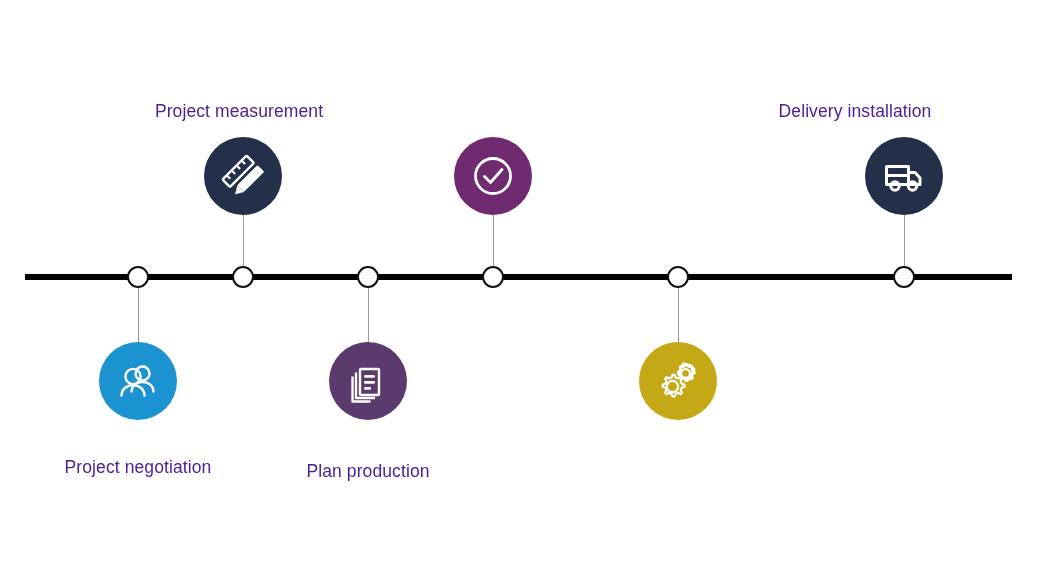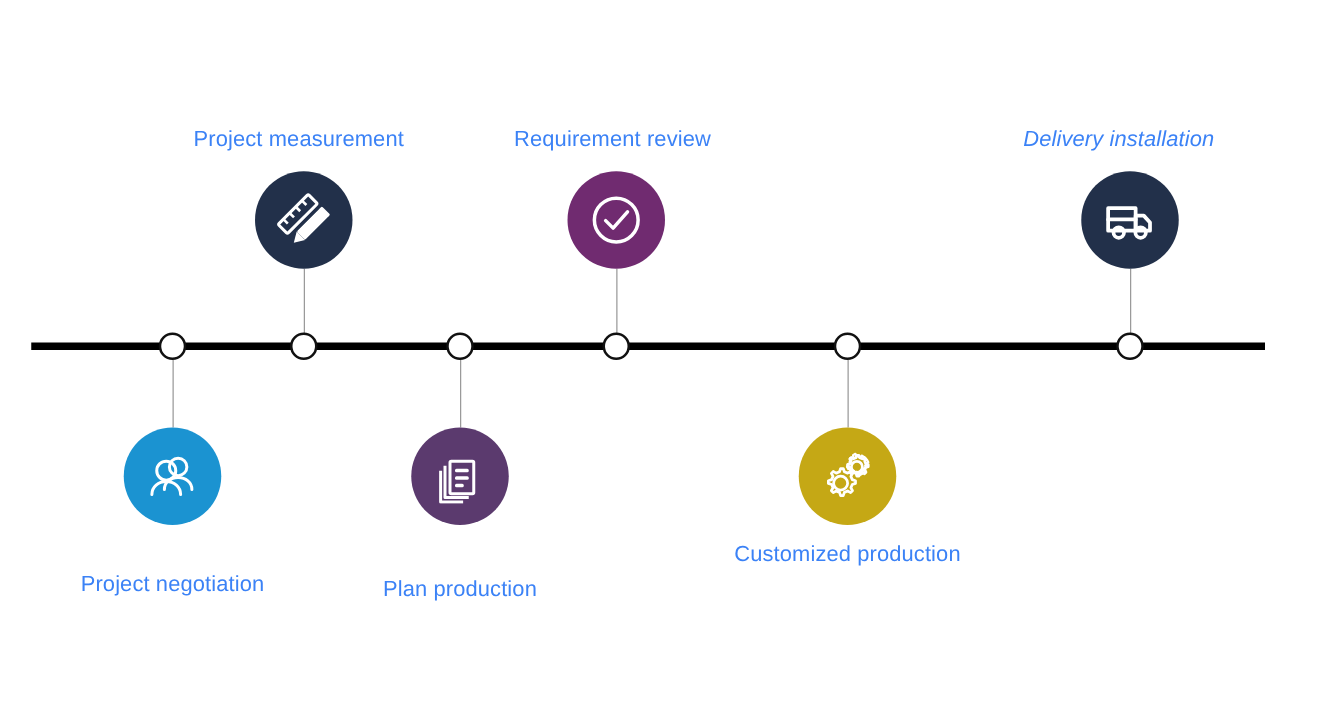--- a/index.html
+++ b/index.html
@@ -60,21 +60,21 @@
   }
   .icon-bubble svg {
     display: block;
   }
   
   .step-label {
     position: absolute;
     transform: translateX(-50%);
     white-space: nowrap;
     font-size: 17.5px;
-    color: #3b82f6;
+    color: #4c1d95;
     letter-spacing: 0.1px;
   }
 </style>
 </head>
 <body>
 
 <div id="timeline-canvas">
 
   <div class="axis-line"></div>
 
@@ -143,21 +143,20 @@
   <div class="icon-bubble" style="left:493px; top:176px; background:#702B70;">
     <span>
       <svg width="48" height="48" viewBox="0 0 48 48">
         <g fill="none" stroke="#ffffff" stroke-width="2.8" stroke-linecap="round" stroke-linejoin="round">
           <circle cx="24" cy="24" r="17.5"></circle>
           <polyline points="15.5,24.5 21.5,30.5 33,17.5"></polyline>
         </g>
       </svg>
     </span>
   </div>
-  <div class="step-label" style="left:490px; top:101px;">Requirement review</div>
 
   <div class="connector" style="left:678px; top:288px; height:54px;"></div>
   <div class="icon-bubble" style="left:678px; top:381px; background:#C5A815;">
     <span>
       <svg width="48" height="48" viewBox="0 0 48 48">
         <g fill="none" stroke="#ffffff" stroke-width="2.2" stroke-linejoin="round">
 
           <path d="M32.5 6.5l1.9.5.9-1.7 2.3 1.3-.4 1.9 1.4 1.4 1.9-.4 1.3 2.3-1.7.9.5 1.9-1.9.5.5 1.9-1.7.9 1.3 2.3-1.9-.4-1.4 1.4.4 1.9-2.3 1.3-.9-1.7-1.9.5-.5-1.9-1.9.5-.9-1.7-2.3 1.3.4-1.9-1.4-1.4-1.9.4-1.3-2.3 1.7-.9-.5-1.9 1.9-.5-.5-1.9 1.7-.9-1.3-2.3 1.9.4 1.4-1.4-.4-1.9 2.3-1.3.9 1.7z" transform="translate(-1,-1) scale(0.82) translate(9,5)"></path>
           <circle cx="31.5" cy="16.5" r="4.4"></circle>
 
@@ -165,37 +164,36 @@
         </g>
         <g fill="none" stroke="#ffffff" stroke-width="2.2" stroke-linejoin="round">
           <path d="M18.5 17.8l2.1 0 .9 2.6 2.6 1.1 2.4-1.3 1.5 1.5-1.3 2.4 1.1 2.6 2.6.9v2.1l-2.6.9-1.1 2.6 1.3 2.4-1.5 1.5-2.4-1.3-2.6 1.1-.9 2.6h-2.1l-.9-2.6-2.6-1.1-2.4 1.3-1.5-1.5 1.3-2.4-1.1-2.6-2.6-.9v-2.1l2.6-.9 1.1-2.6-1.3-2.4 1.5-1.5 2.4 1.3 2.6-1.1z"></path>
         </g>
         <g fill="none" stroke="#ffffff" stroke-width="2.2" stroke-linejoin="round">
           <path d="M31.5 7.2l1.6 0 .7 2 2 .8 1.8-1 1.2 1.2-1 1.8.8 2 2 .7v1.6l-2 .7-.8 2 1 1.8-1.2 1.2-1.8-1-2 .8-.7 2h-1.6l-.7-2-2-.8-1.8 1-1.2-1.2 1-1.8-.8-2-2-.7v-1.6l2-.7.8-2-1-1.8 1.2-1.2 1.8 1 2-.8z"></path>
         </g>
       </svg>
     </span>
   </div>
-  <div class="step-label" style="left:678px; top:433px;">Customized production</div>
 
   <div class="connector" style="left:904px; top:215px; height:55px;"></div>
   <div class="icon-bubble" style="left:904px; top:176px; background:#22304A;">
     <span>
       <svg width="46" height="46" viewBox="0 0 46 46">
         <g fill="none" stroke="#ffffff" stroke-width="3" stroke-linecap="round" stroke-linejoin="round">
           <path d="M5.5 13.5h22v18h-22z"></path>
           <path d="M27.5 19.5h6.5l5 5.5v6.5h-11.5z"></path>
           <circle cx="14" cy="33" r="4.2"></circle>
           <circle cx="31.5" cy="33" r="4.2"></circle>
           <path d="M5.5 22.5h22"></path>
         </g>
       </svg>
     </span>
   </div>
-  <div class="step-label" style="left:895px; top:101px;font-style:italic;">Delivery installation</div>
+  <div class="step-label" style="left:855px; top:101px;">Delivery installation</div>
 
   <div class="axis-node" style="left:138px;"></div>
   <div class="axis-node" style="left:243px;"></div>
   <div class="axis-node" style="left:368px;"></div>
   <div class="axis-node" style="left:493px;"></div>
   <div class="axis-node" style="left:678px;"></div>
   <div class="axis-node" style="left:904px;"></div>
 
 </div>
 

